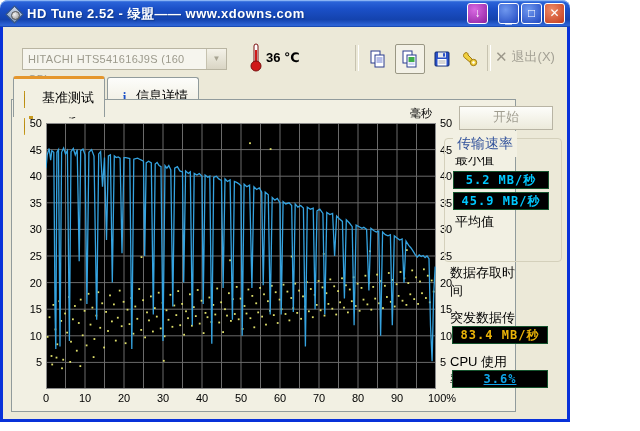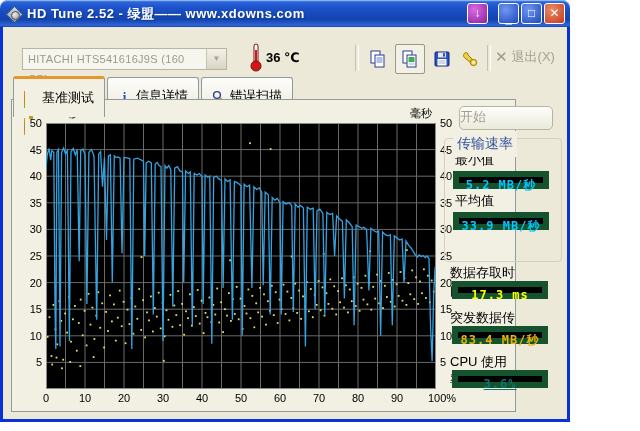--- a/index.html
+++ b/index.html
@@ -51,25 +51,25 @@
   
   .panel{position:absolute;left:8px;top:72px;width:505px;height:313px;background:#f2f0e3;border:1px solid #919b9c;box-sizing:border-box;}
   
   .axis-label{position:absolute;font-size:11px;color:#000;}
   .plot{position:absolute;left:34px;top:23px;width:390px;height:266px;background:#000;}
   .ytick{position:absolute;font-size:11px;color:#000;width:28px;text-align:right;}
   .ytick.right{text-align:left;width:24px;}
   .xtick{position:absolute;font-size:11px;color:#000;transform:translateX(-50%);white-space:nowrap;}
   
   .start-btn{position:absolute;left:447px;top:6px;width:92px;height:22px;background:linear-gradient(180deg,#fdfdfa,#eceadb);
-    border:1px solid #b8b4a4;border-radius:5px;color:#a09d90;font-size:13px;line-height:20px;cursor:default;}
+    border:1px solid #b8b4a4;border-radius:0;color:#a09d90;font-size:13px;text-align:center;line-height:20px;cursor:default;}
   .groupbox{position:absolute;left:432px;top:38px;width:118px;height:124px;border:1px solid #d4d0bb;border-radius:4px;box-sizing:border-box;}
   .groupbox .legend{position:absolute;left:8px;top:-8px;background:#f2f0e3;padding:4px 4px;font-size:14px;color:#33539c;}
   .metric-label{font-size:13px;color:#000;}
-  .lcd{background:#000;border:6px solid #14532d;box-sizing:border-box;width:96px;height:18px;text-align:center;
+  .lcd{background:#000;border:1px solid #14532d;box-sizing:border-box;width:96px;height:18px;text-align:center;
     font-family:"DejaVu Sans Mono","Liberation Mono",monospace;font-size:12px;font-weight:bold;line-height:16px;letter-spacing:1px;}
   .g-item{margin:0 0 3px 8px;}
   .g-item .metric-label{display:block;margin:3px 0 2px 2px;}
   .free-label{position:absolute;font-size:13px;color:#000;}
   .free-lcd{position:absolute;}
 </style>
 </head>
 <body>
 
 <div class="window">
@@ -144,29 +144,20 @@
     <div class="tabs">
       <div class="tab active">
         <span class="ticon"><span class="bulb"></span></span>
         <span>基准测试</span>
       </div>
       <div class="tab">
         <span class="ticon">
             <span class="info-i">i</span>
           </span>
         <span>信息详情</span>
-      </div>
-      <div class="tab">
-        <span class="ticon">
-          <svg width="13" height="13" viewBox="0 0 13 13">
-              <circle cx="5" cy="5" r="3.4" fill="none" stroke="#2b3d8f" stroke-width="1.4"></circle>
-              <line x1="8" y1="8" x2="12" y2="12" stroke="#c89028" stroke-width="2"></line>
-            </svg>
-        </span>
-        <span>错误扫描</span>
       </div>
     </div>
 
     <div class="panel">
       <span class="axis-label" style="left:36px;top:6px;">MB/秒</span>
       <span class="axis-label" style="left:398px;top:6px;">毫秒</span>
 
       <div class="plot">
         <svg id="plot-svg" width="390" height="266" viewBox="0 0 390 266" preserveAspectRatio="none">
             <rect x="0" y="0" width="390" height="266" fill="#000"></rect>
@@ -461,31 +452,30 @@
       <div class="start-btn">开始</div>
 
       <div class="groupbox">
         <span class="legend">传输速率</span>
         <div style="padding-top:9px;">
           <div class="g-item">
             <span class="metric-label">最小值</span>
             <div class="lcd" id="lcd-min" style="color: rgb(0, 200, 255);">5.2 MB/秒</div>
           </div>
           <div class="g-item">
+            <div class="lcd" id="lcd-max" style="color: rgb(0, 200, 255);">45.9 MB/秒</div>
           </div>
           <div class="g-item">
             <span class="metric-label">平均值</span>
-            <div class="lcd" id="lcd-avg" style="color: rgb(0, 200, 255);">33.9 MB/秒</div>
           </div>
         </div>
       </div>
 
       <span class="free-label" style="left:438px;top:164px;">数据存取时间</span>
-      <div class="lcd free-lcd" id="lcd-access" style="left: 440px; top: 181px; color: rgb(255, 255, 0);">17.3 ms</div>
 
       <span class="free-label" style="left:438px;top:209px;text-align:center;">突发数据传输率</span>
       <div class="lcd free-lcd" id="lcd-burst" style="left: 440px; top: 226px; color: #eab308;">83.4 MB/秒</div>
 
       <span class="free-label" style="left:438px;top:253px;">CPU 使用率</span>
-      <div class="lcd free-lcd" id="lcd-cpu" style="left: 440px; top: 270px; color: #0f766e; text-decoration: underline;">3.6%</div>
+      <div class="lcd free-lcd" id="lcd-cpu" style="left: 440px; top: 270px; color: #0ea5e9; text-decoration: underline;">3.6%</div>
     </div>
   </div>
 </div>
 
 </body></html>

